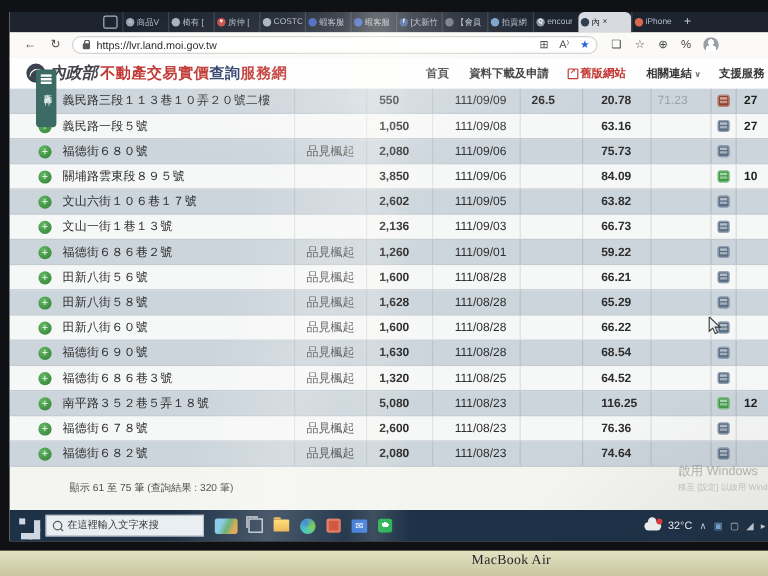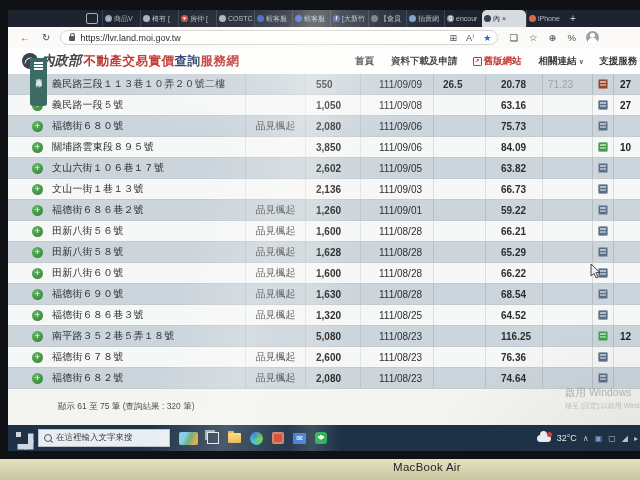--- a/index.html
+++ b/index.html
@@ -1,21 +1,21 @@
 <!DOCTYPE html>
 <html><head>
 <meta charset="utf-8">
 <style>
   html,body{margin:0;padding:0;}
   body{width:640px;height:480px;overflow:hidden;background:#d8d5ae;font-family:"Liberation Sans","DejaVu Sans",sans-serif;position:relative;}
   .photo{position:absolute;inset:0;}
   
   .bezel{position:absolute;left:0;top:0;width:640px;height:459px;background:#101114;}
   .deck{position:absolute;left:0;top:459px;width:640px;height:21px;
-        background:linear-gradient(#e4e2c2,#c9c6a0);}
+        background:linear-gradient(#e4e2c2,#c9c6a0);font-family:Liberation Serif, serif;}
   .deck-label{position:absolute;left:393px;top:2px;font-size:11.5px;color:#26262a;letter-spacing:.3px;}
   .screen{position:absolute;left:8px;top:10px;width:632px;height:441px;background:#f4f4f1;overflow:hidden;}
 
   
   .tabbar{position:absolute;left:0;top:0;width:632px;height:17px;background:#1d2430;display:flex;align-items:center;}
   .tabactions{width:10px;height:9px;border:1px solid #aab2c0;border-radius:2px;margin-left:78px;margin-right:4px;}
   .tab{height:17px;display:flex;align-items:center;width:38px;min-width:38px;box-sizing:border-box;
        border-left:1px solid #39424f;padding:0 2px;overflow:hidden;cursor:pointer;}
   .tab.active{background:#d7dbe0;border-radius:5px 5px 0 0;width:44px;min-width:44px;border-left:none;}
   .ticon{width:7px;height:7px;border-radius:50%;flex:none;margin-right:2px;font-size:5px;line-height:7px;color:#fff;text-align:center;font-weight:bold;}

